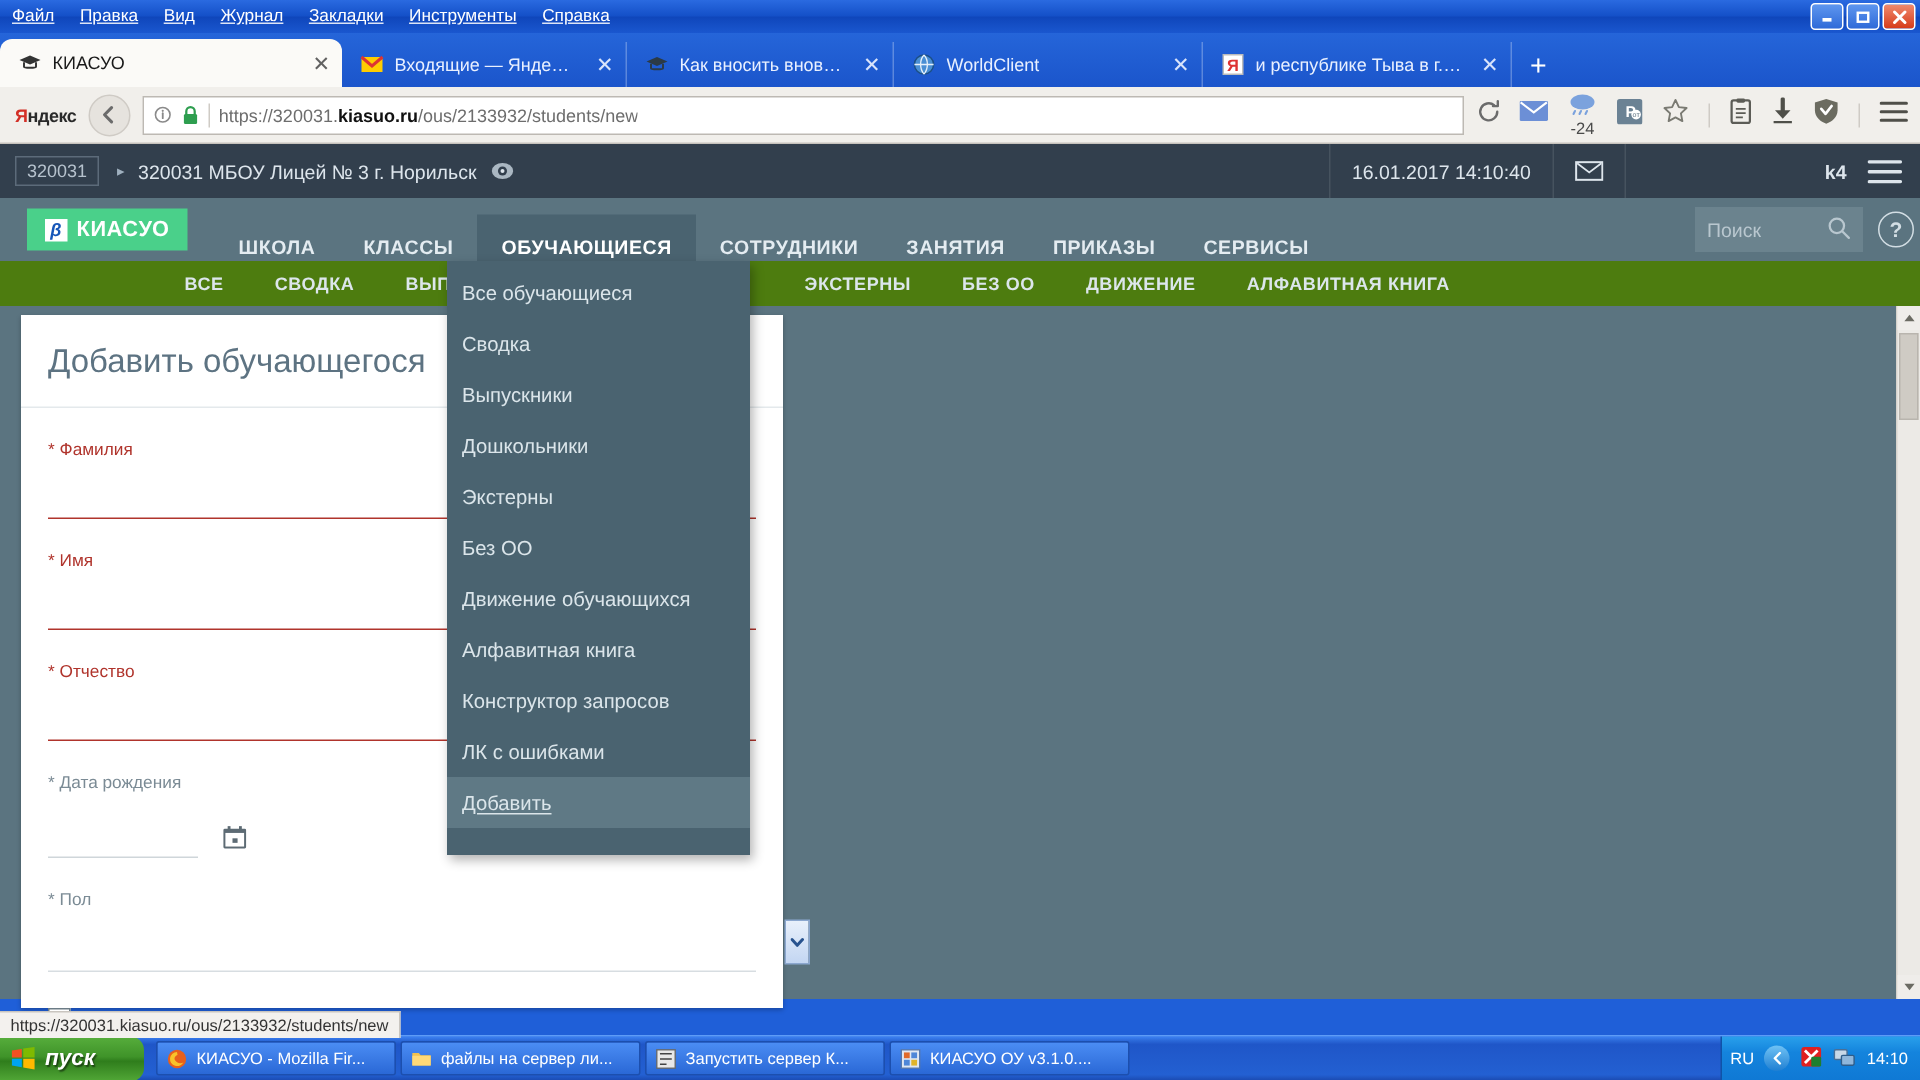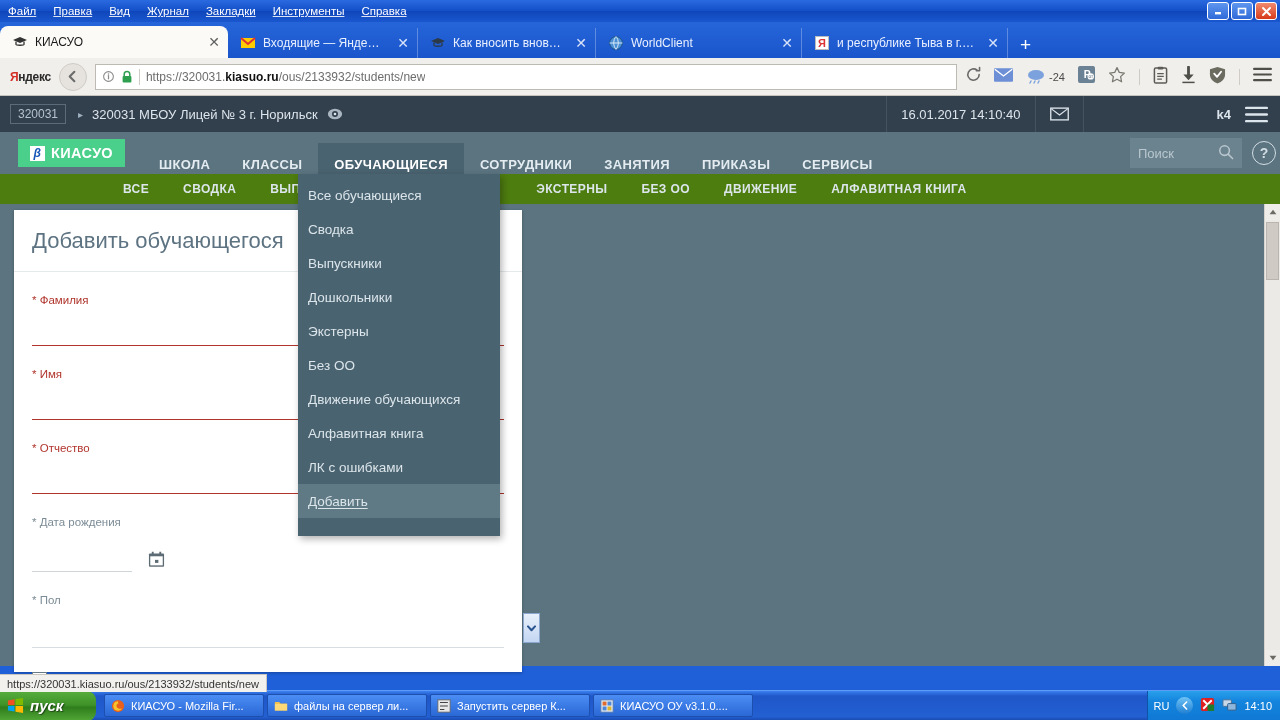--- a/index.html
+++ b/index.html
@@ -76,21 +76,21 @@
   }
   .urlbox {
     flex: 1; height: 26px; background: #fff; border: 1px solid #bdb9b3;
     display: flex; align-items: center; gap: 6px; padding: 0 6px;
     font-size: 12px; color: #333; min-width: 0;
   }
   .urltext { white-space: nowrap; overflow: hidden; }
   .urltext .dom { color: #111; font-weight: 700; }
   .urltext .dim { color: #6d6d6d; }
   .vsep { width: 1px; height: 16px; background: #cfcbc5; }
-  .tbicon { display: flex; align-items: center; gap: 3px; color: #4a4a4a; font-size: 11px; }
+  .tbicon { display: flex; align-items: center; gap: 3px; color: #4a4a4a; font-size: 11px; flex-direction: column; }
   .tbicons { display: flex; align-items: center; gap: 13px; padding-left: 4px; }
 
   
   .orgbar {
     position: absolute; left: 0; top: 96px; width: 1280px; height: 36px;
     background: #323f4d; color: #cdd6de;
     display: flex; align-items: center; font-size: 13px;
   }
   .orgcode {
     margin-left: 10px; padding: 2px 7px; border: 1px solid #5c6b7a;
@@ -598,20 +598,23 @@
     <div class="ddit">
         <span>Без ОО</span>
       </div>
     <div class="ddit">
         <span>Движение обучающихся</span>
       </div>
     <div class="ddit">
         <span>Алфавитная книга</span>
       </div>
     <div class="ddit">
+        <span>Конструктор запросов</span>
+      </div>
+    <div class="ddit">
         <span>ЛК с ошибками</span>
       </div>
     <div class="ddit hot">
         <span>Добавить</span>
       </div>
   </div>
 
   <div class="statusbar">https://320031.kiasuo.ru/ous/2133932/students/new</div>
 
   <div class="taskbar">

